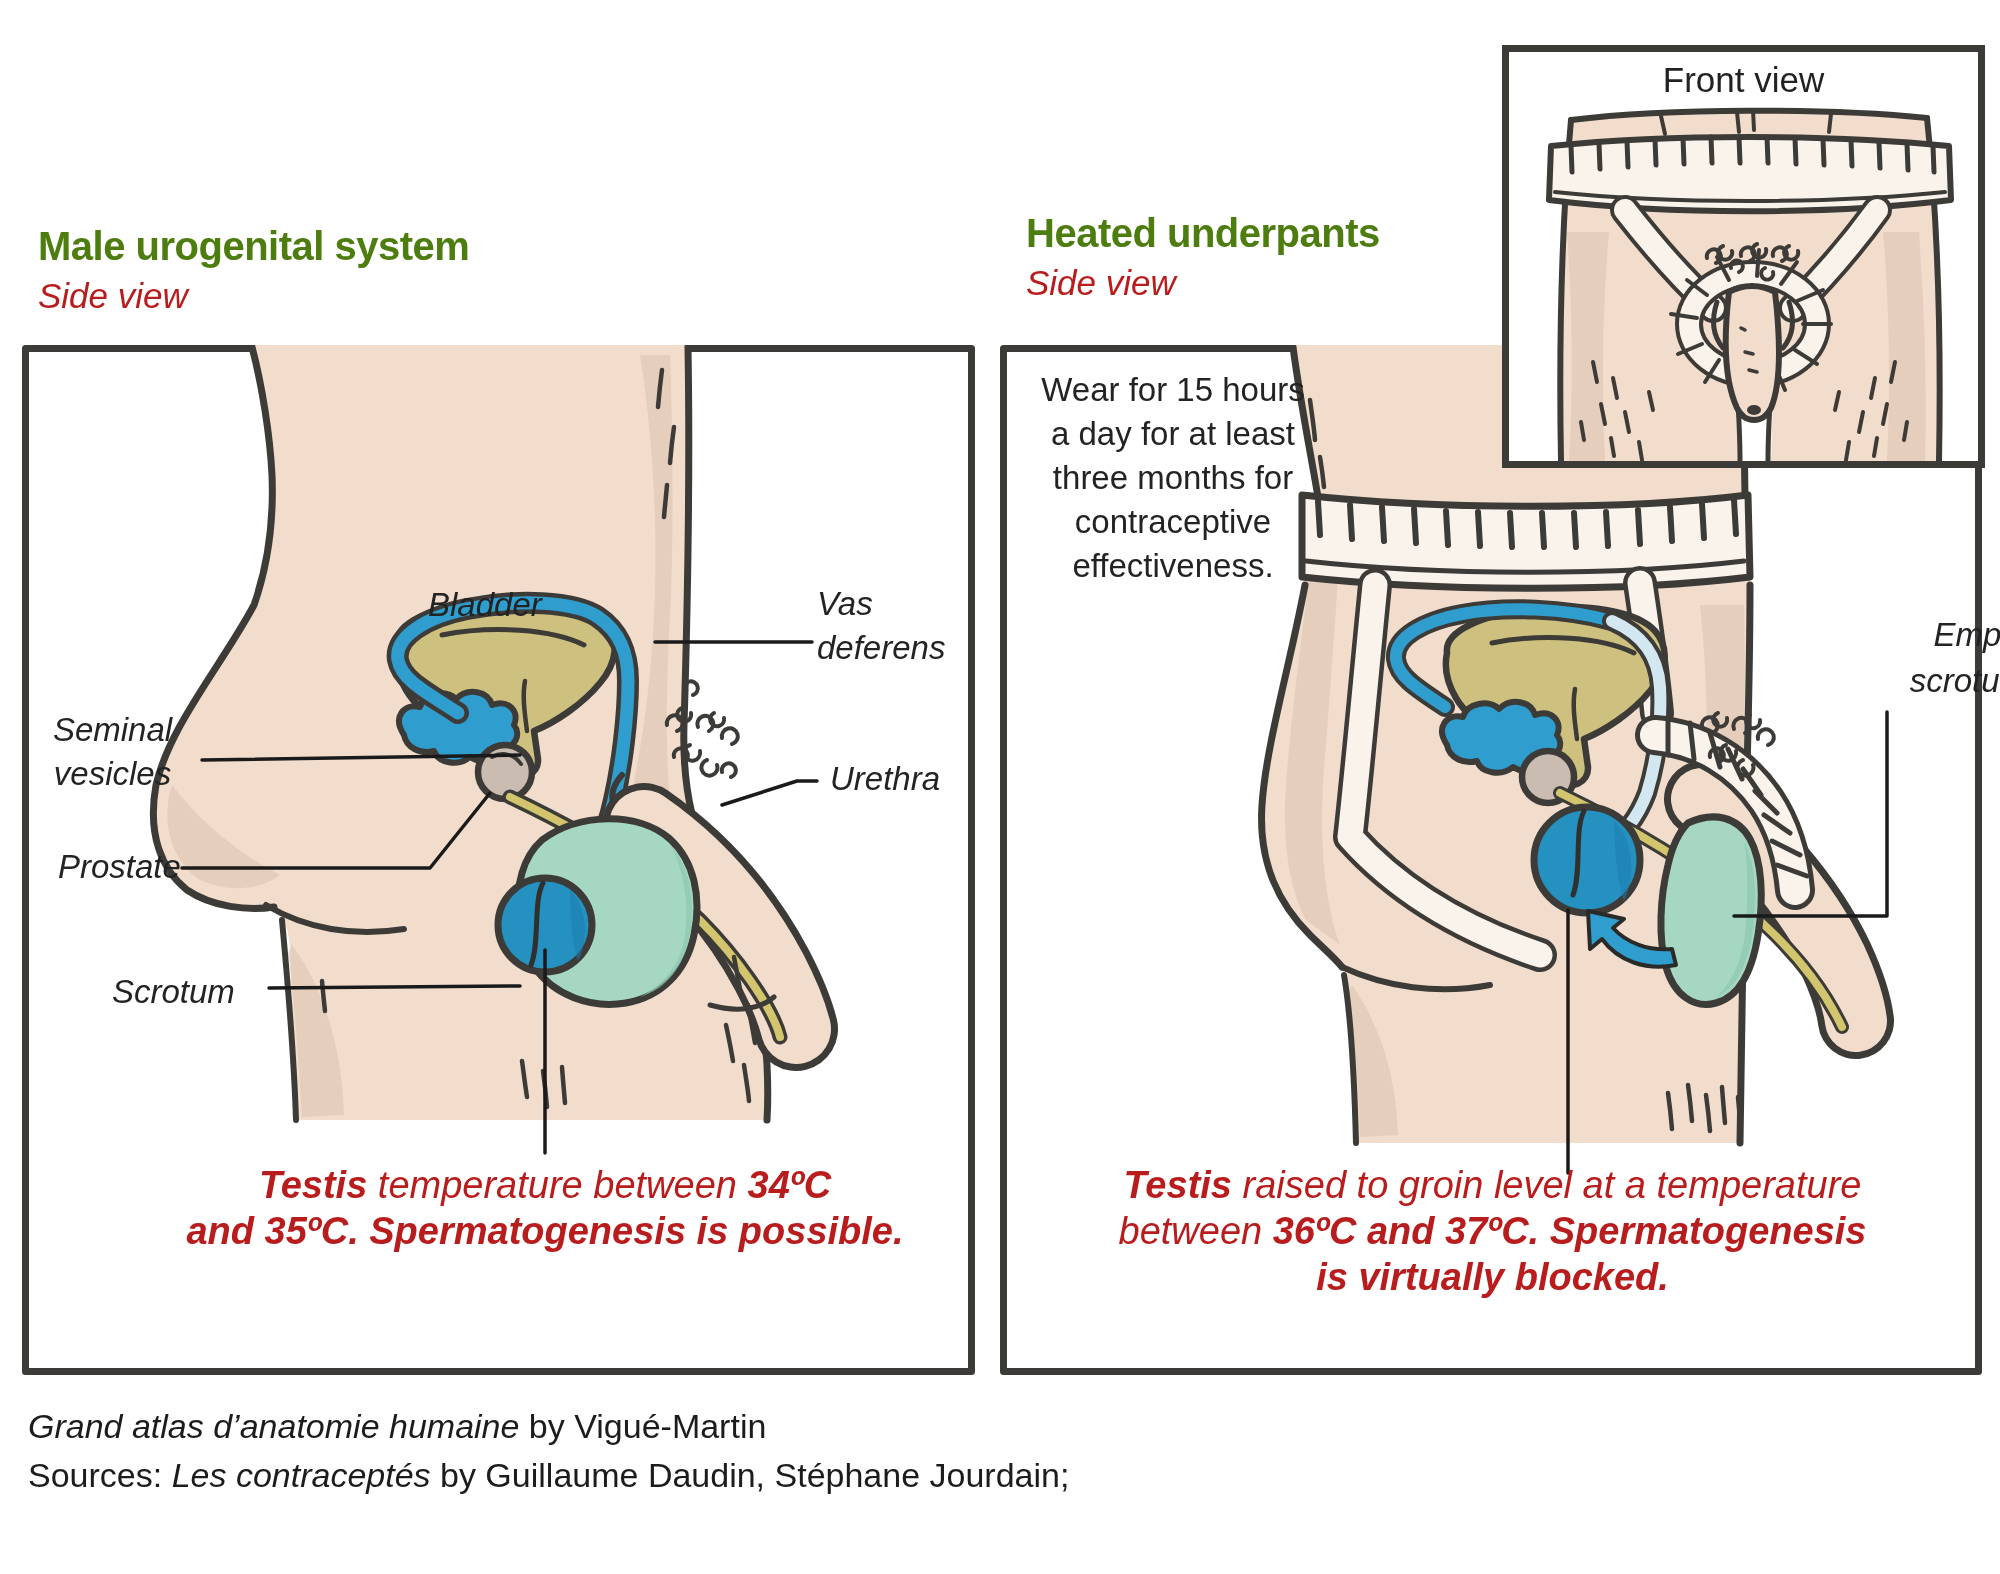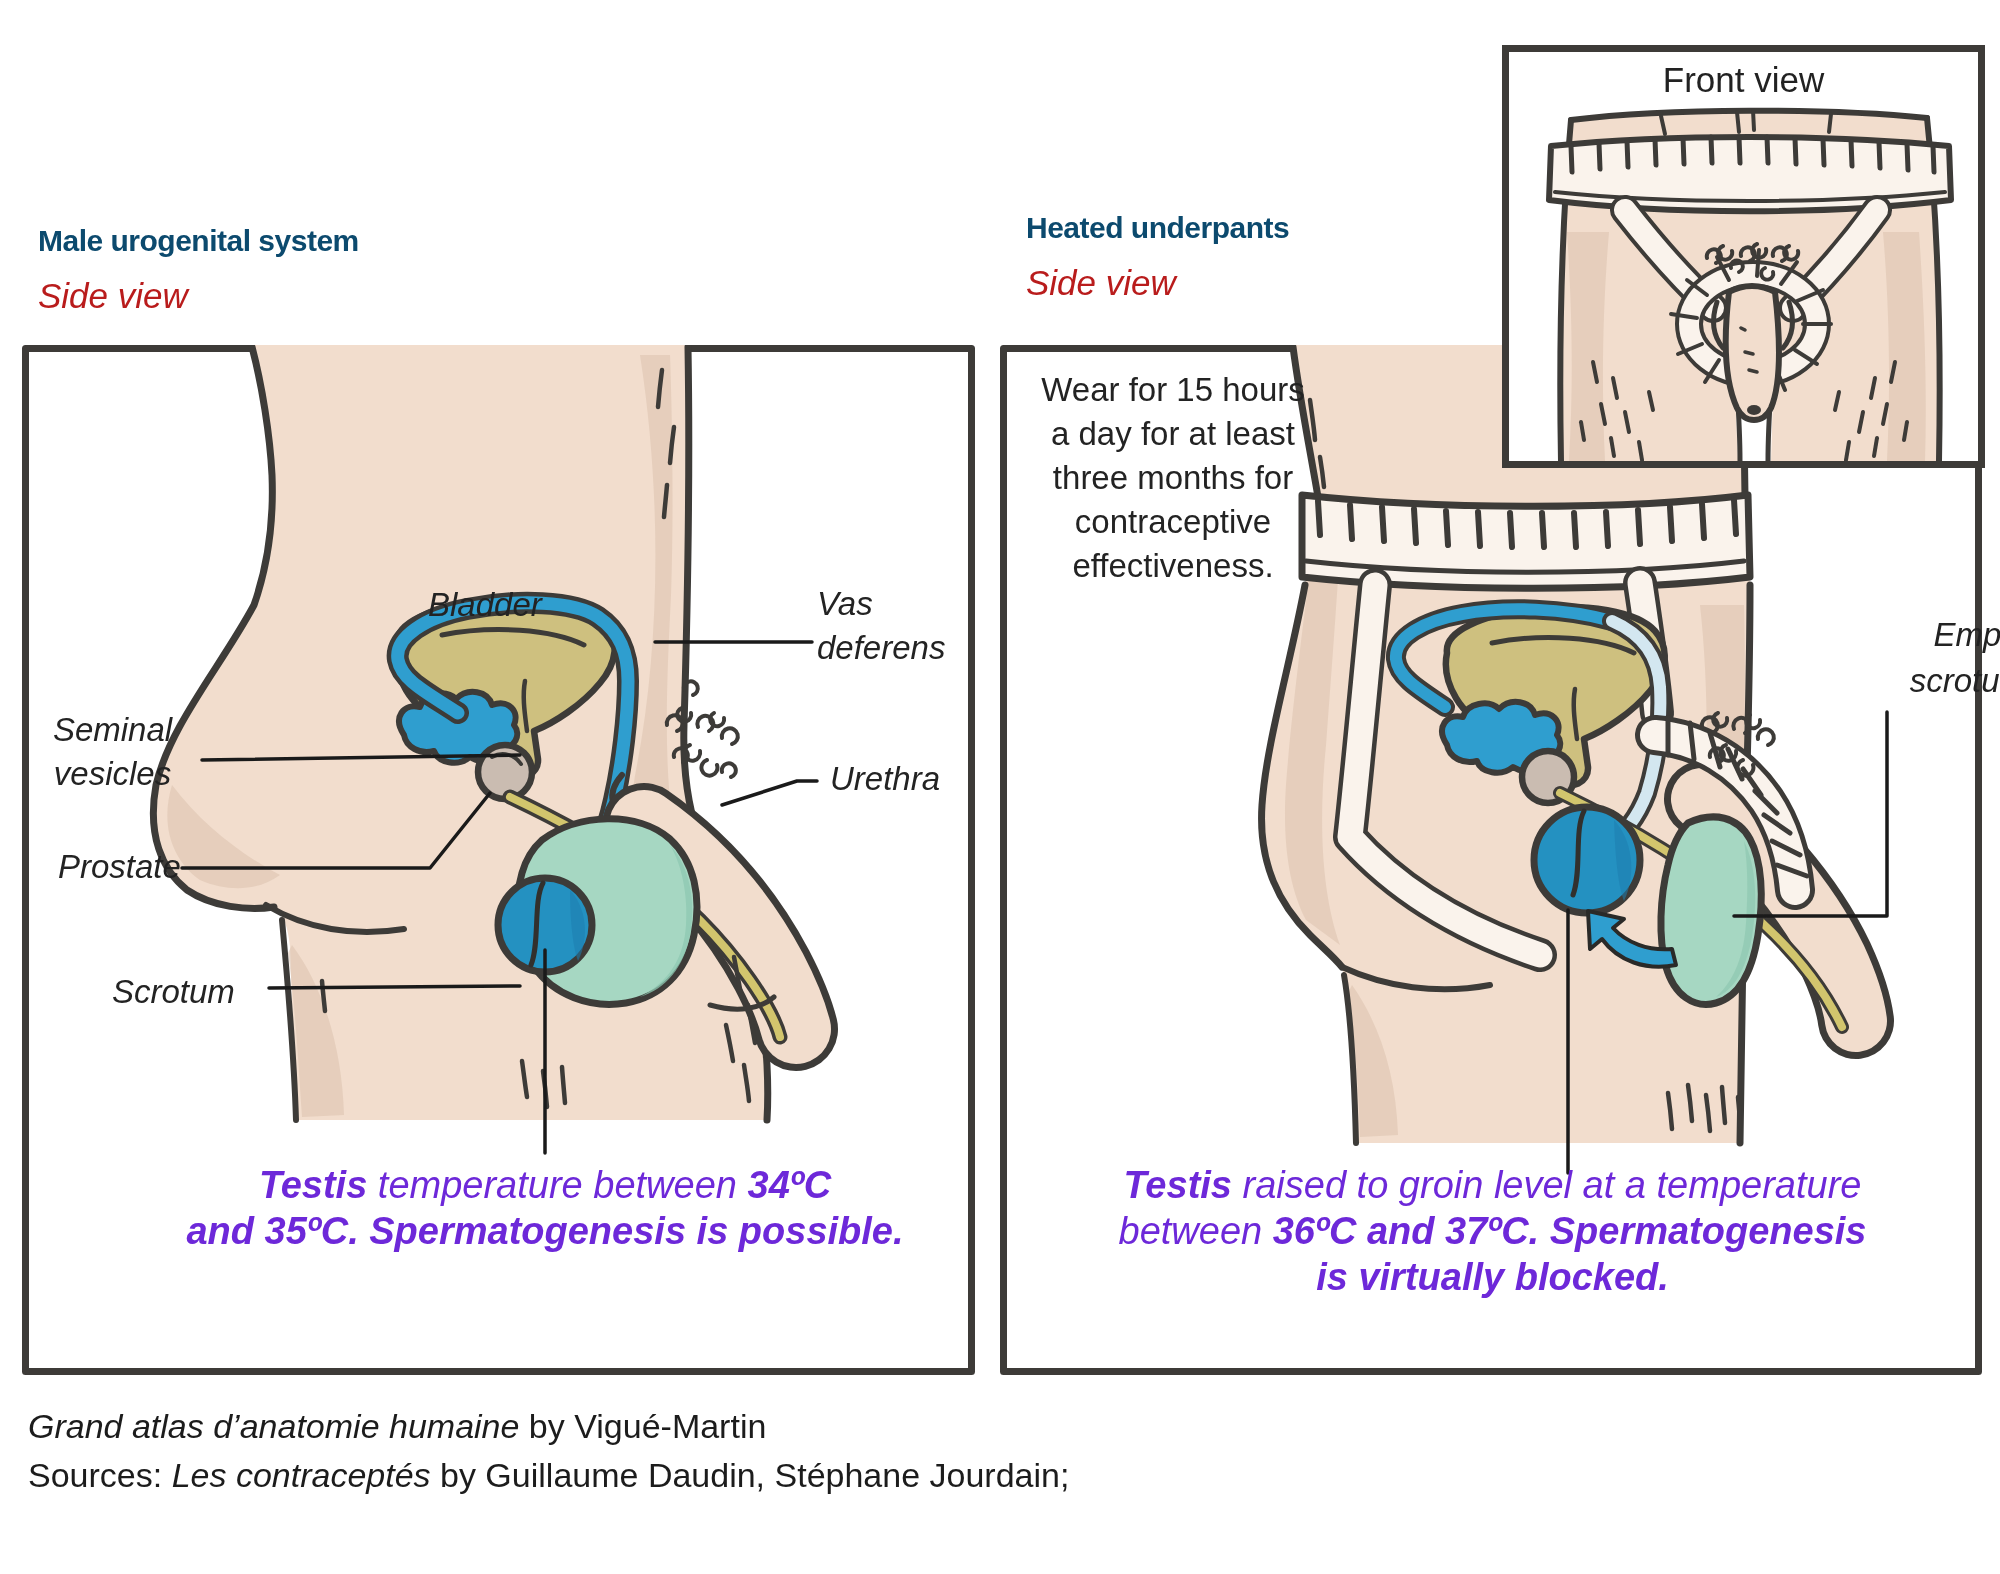--- a/index.html
+++ b/index.html
@@ -1,22 +1,22 @@
 <!DOCTYPE html>
 <html><head>
 <meta charset="utf-8">
 <style>
   html,body{margin:0;padding:0;}
   body{width:2000px;height:1574px;position:relative;background:#ffffff;
        font-family:"Liberation Sans",sans-serif;color:#1c1c1c;overflow:hidden;}
-  .ttl{position:absolute;font-weight:700;font-size:30px;letter-spacing:-0.5px;color:#0c4a6e;white-space:nowrap;}
+  .ttl{position:absolute;font-weight:700;font-size:40px;letter-spacing:-0.5px;color:#4d7c0f;white-space:nowrap;}
   .sub{position:absolute;font-style:italic;font-size:35px;color:#b91c1c;white-space:nowrap;}
   .lbl{position:absolute;font-style:italic;font-size:33px;color:#232323;line-height:44px;white-space:pre-line;}
   .note{position:absolute;font-size:33px;color:#232323;line-height:44px;white-space:pre-line;text-align:center;}
-  .cap{position:absolute;text-align:center;font-style:italic;font-size:38px;color:#6d28d9;line-height:46px;}
+  .cap{position:absolute;text-align:center;font-style:italic;font-size:38px;color:#b91c1c;line-height:46px;}
   .cap b{font-weight:700;}
   .credits{position:absolute;font-size:34px;color:#1c1c1c;line-height:49px;}
   .credits .ln{white-space:nowrap;}
   .credits i{font-style:italic;}
   .inset{position:absolute;left:1502px;top:45px;width:469px;height:409px;background:#ffffff;
          border:7px solid #3d3b38;overflow:hidden;z-index:5;}
   .inset-title{position:absolute;left:0;top:8px;width:100%;text-align:center;
                font-size:35px;color:#222;}
   svg{position:absolute;display:block;}
   .z1{z-index:1}.z6{z-index:6}

